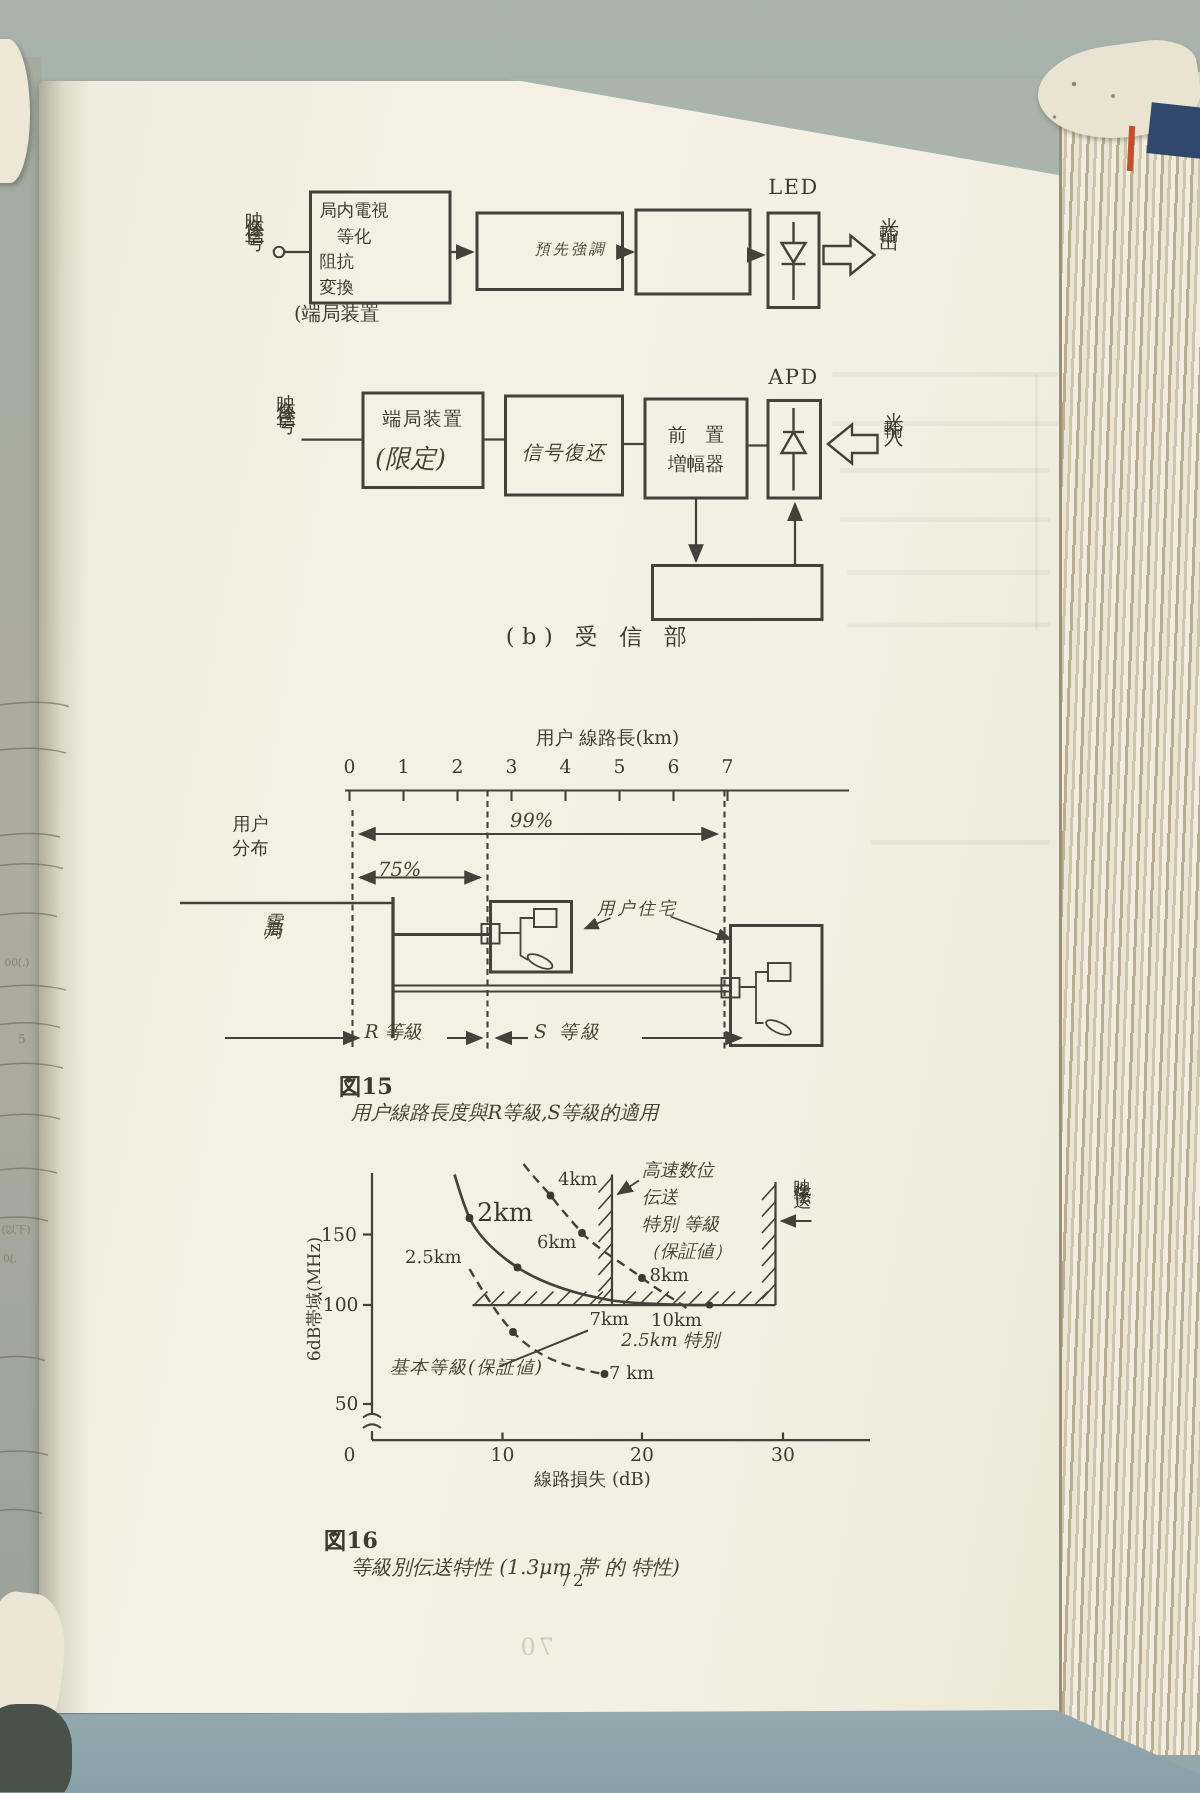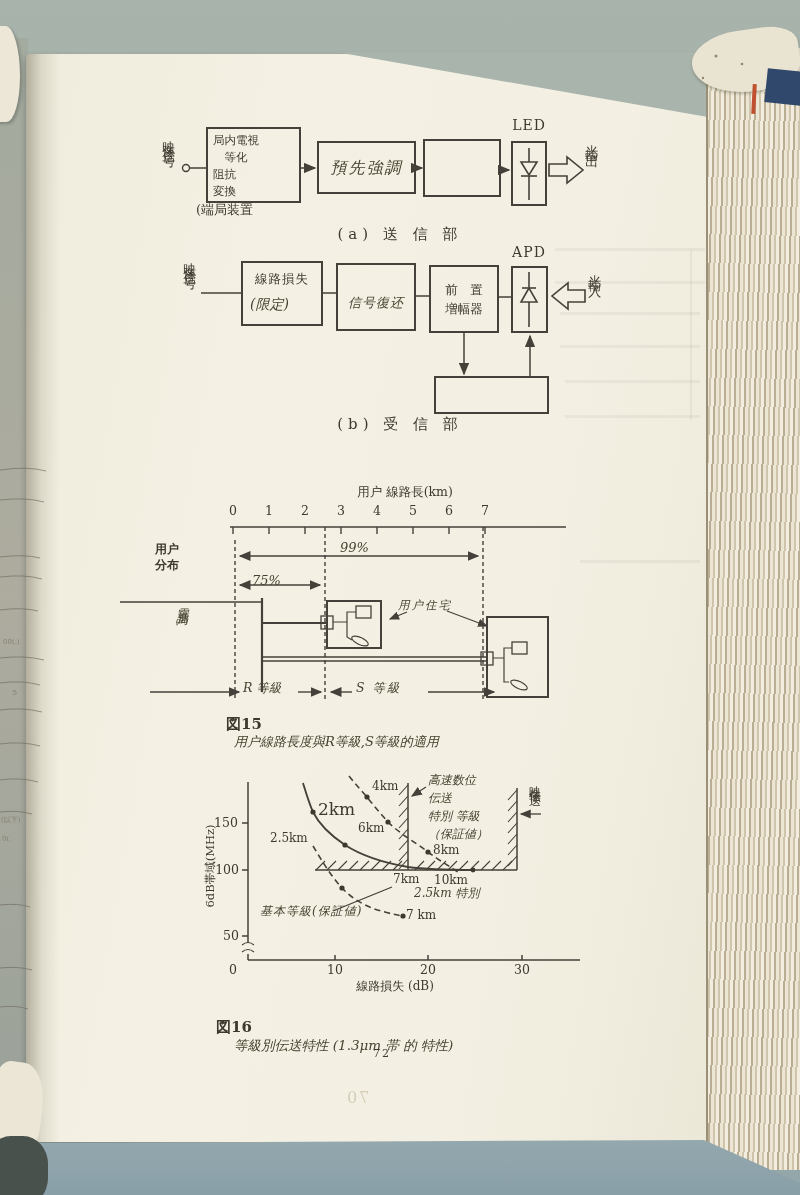--- a/index.html
+++ b/index.html
@@ -228,48 +228,47 @@
         <circle cx="703" cy="78" r="1.2"></circle>
     </g>
   </svg>
 
   <div class="lbl v" style="left:160px;top:130px;font-size:13px;">映像信号</div>
   <div class="lbl pre" style="left:213px;top:132px;width:84px;font-size:11.5px;line-height:17px;">局内電視
 　等化
 阻抗
 変換</div>
   <div class="lbl" style="left:196px;top:202px;font-size:13px;">(端局装置</div>
-  <div class="lbl ctr it" style="left:318px;top:142px;width:97px;height:51px;font-size:16px;letter-spacing:2px;">預先強調</div>
+  <div class="lbl ctr it" style="left:332px;top:142px;width:97px;height:51px;font-size:10px;letter-spacing:2px;">預先強調</div>
   <div class="lbl ctr" style="left:506px;top:117px;width:46px;height:18px;font-size:14px;letter-spacing:1px;">LED</div>
   <div class="lbl v" style="left:583px;top:134px;font-size:13px;">光輸出</div>
-  <div class="lbl ctr" style="left:300px;top:224px;width:200px;height:20px;font-size:15px;letter-spacing:5px;">(a) 送 信 部</div>
 
   <div class="lbl v" style="left:181px;top:252px;font-size:13px;">映像信号</div>
-  <div class="lbl ctr" style="left:246px;top:270px;width:72px;height:18px;font-size:12.5px;letter-spacing:1px;">線路損失</div>
-  <div class="lbl it" style="left:250px;top:296px;font-size:14px;">(限定)</div>
+  <div class="lbl ctr" style="left:246px;top:270px;width:72px;height:18px;font-size:12.5px;letter-spacing:1px;">端局装置</div>
+  <div class="lbl it" style="left:250px;top:296px;font-size:17px;">(限定)</div>
   <div class="lbl ctr it" style="left:337px;top:264px;width:78px;height:78px;font-size:13px;letter-spacing:1px;">信号復还</div>
   <div class="lbl ctr pre" style="left:430px;top:266px;width:68px;height:66px;font-size:12.5px;line-height:19px;">前　置
 増幅器</div>
   <div class="lbl ctr" style="left:505px;top:244px;width:48px;height:18px;font-size:14px;letter-spacing:1px;">APD</div>
   <div class="lbl v" style="left:586px;top:264px;font-size:13px;">光輸入</div>
   <div class="lbl ctr" style="left:300px;top:414px;width:200px;height:20px;font-size:15px;letter-spacing:5px;">(b) 受 信 部</div>
 
 
   <div class="lbl ctr" style="left:300px;top:484px;width:210px;height:16px;font-size:12.5px;">用户 線路長(km)</div>
   <div class="lbl ctr" style="left:226px;top:503px;width:14px;font-size:12.5px;">0</div>
   <div class="lbl ctr" style="left:262px;top:503px;width:14px;font-size:12.5px;">1</div>
   <div class="lbl ctr" style="left:298px;top:503px;width:14px;font-size:12.5px;">2</div>
   <div class="lbl ctr" style="left:334px;top:503px;width:14px;font-size:12.5px;">3</div>
   <div class="lbl ctr" style="left:370px;top:503px;width:14px;font-size:12.5px;">4</div>
   <div class="lbl ctr" style="left:406px;top:503px;width:14px;font-size:12.5px;">5</div>
   <div class="lbl ctr" style="left:442px;top:503px;width:14px;font-size:12.5px;">6</div>
   <div class="lbl ctr" style="left:478px;top:503px;width:14px;font-size:12.5px;">7</div>
   <div class="lbl it" style="left:340px;top:540px;font-size:13px;">99%</div>
   <div class="lbl it" style="left:252px;top:573px;font-size:13px;">75%</div>
-  <div class="lbl pre" style="left:155px;top:541px;font-size:12px;line-height:16px;font-weight:bold;">用户
+  <div class="lbl pre" style="left:155px;top:541px;font-size:12px;line-height:16px;">用户
 分布</div>
   <div class="lbl v it" style="left:174px;top:599px;font-size:12px;letter-spacing:3px;">電話局</div>
   <div class="lbl it" style="left:398px;top:598px;font-size:11.5px;letter-spacing:2px;">用户住宅</div>
   <div class="lbl it" style="left:243px;top:680px;font-size:12.5px;">R 等級</div>
   <div class="lbl it" style="left:356px;top:680px;font-size:12.5px;letter-spacing:2px;">S 等級</div>
   <div class="lbl" style="left:226px;top:699px;font-size:13px;">
     <span class="bold" style="font-size:15px;">図15</span>
     <span class="it" style="margin-left:8px;margin-top:16px;">用户線路長度與R等級,S等級的適用</span>
   </div>
 

